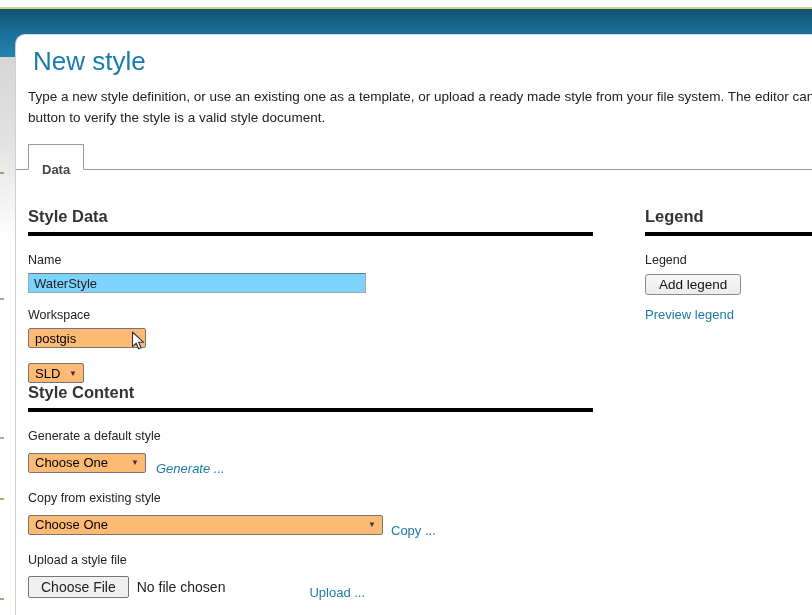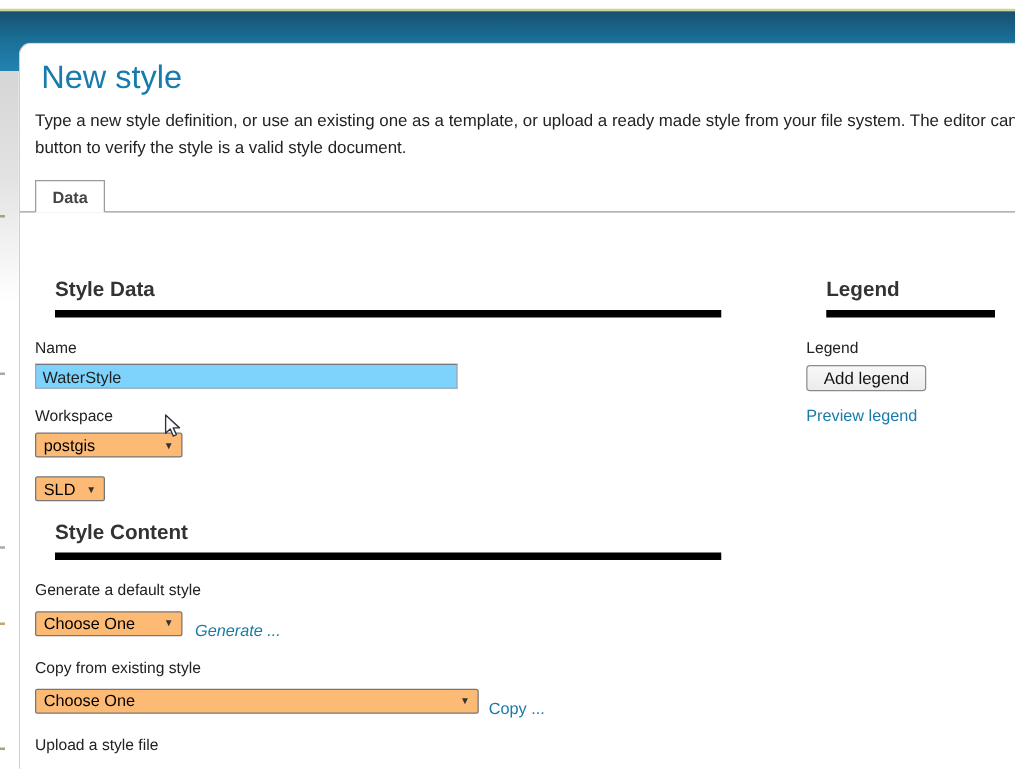--- a/index.html
+++ b/index.html
@@ -32,30 +32,30 @@
 
   h1.page-title { margin: 12px 0 0 5px; font-size: 26px; line-height: 28px; font-weight: 400; color: #177bad; }
 
   .desc { margin-top: 11px; font-size: 13.5px; line-height: 21px; color: #222; }
   .desc div { white-space: nowrap; overflow: hidden; }
 
   
   .tabbar { margin: 16px 0 0 -12px; padding-left: 12px; border-bottom: 1px solid #9a9a9a; }
   .tab { display: inline-block; vertical-align: bottom; margin-bottom: -1px;
          border: 1px solid #9a9a9a; border-bottom: 1px solid #ffffff;
-         background: #fff; padding: 0 13px; height: 26px; line-height: 25px;
+         background: #fff; padding: 12px 13px; height: 26px; line-height: 25px;
          font-size: 13px; font-weight: bold; color: #444; cursor: pointer; }
 
   
   .columns { display: flex; margin-top: 37px; }
   .col-left { width: 565px; flex: none; }
   .col-right { flex: 1 1 auto; margin-left: 52px; }
 
-  h2.section { margin: 16px; font-size: 16.5px; font-weight: bold; color: #333;
-               padding-bottom: 6px; border-bottom: 6px solid #000000; }
+  h2.section { margin: 0; font-size: 16.5px; font-weight: bold; color: #333;
+               padding-bottom: 6px; border-bottom: 4px solid #000000; }
 
   .form-group { margin-top: 15px; }
   .form-group.first { margin-top: 17px; }
   .field-label { display: block; font-size: 12.5px; color: #222; margin-bottom: 6px; }
 
   .text-input { width: 338px; height: 20px; padding: 0 5px; font-size: 13px; color: #222;
                 font-family: "Liberation Sans", sans-serif;
                 background: #7dd3fc; border: 1px solid #9fa8b8; border-top-color: #70757e; outline: none; }
 
   .select { height: 20px; border: 1px solid #767676; border-radius: 2px; background: #fdba74;
@@ -163,20 +163,25 @@
           <div class="select w-copy">
             <span>Choose One</span>
             <span class="arrow">▼</span>
           </div>
           <a class="action-link link-copy">Copy ...</a>
         </div>
       </div>
 
       <div class="form-group">
         <span class="field-label">Upload a style file</span>
+        <div class="control-row">
+          <button class="file-btn">Choose File</button>
+          <span class="file-status">No file chosen</span>
+          <a class="action-link link-upload">Upload ...</a>
+        </div>
       </div>
 
     </div>
 
     <div class="col-right">
       <h2 class="section">Legend</h2>
       <span class="legend-label">Legend</span>
       <button class="btn">Add legend</button>
       <br>
       <a class="action-link preview-link">Preview legend</a>

